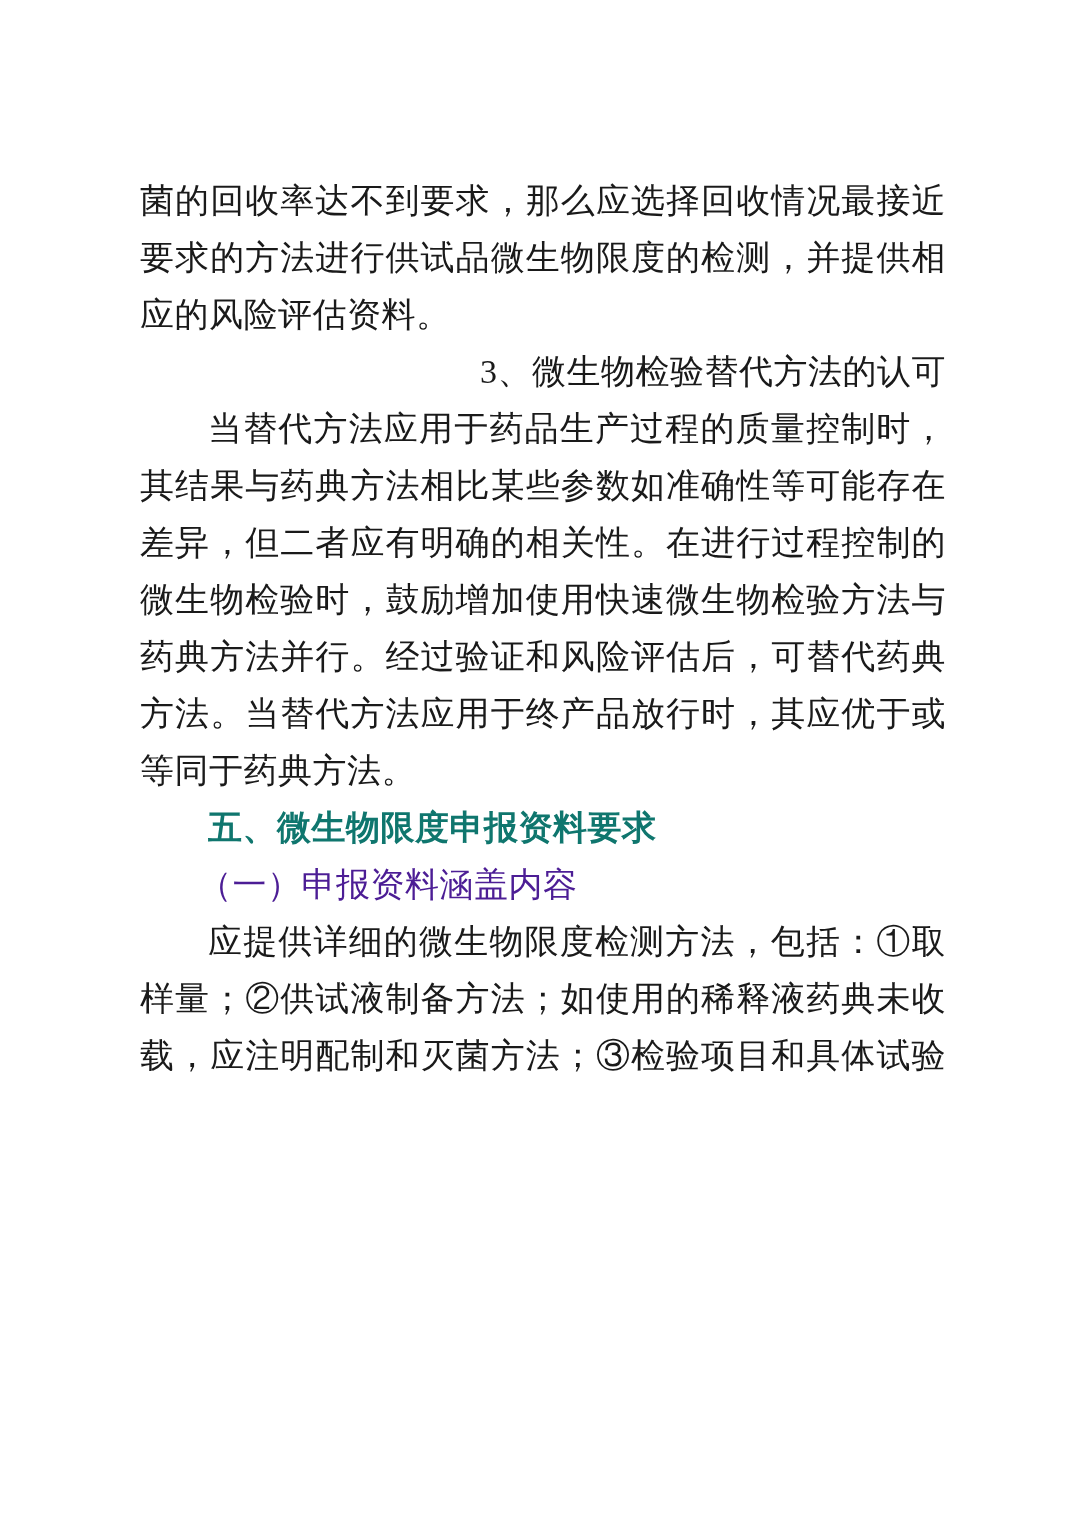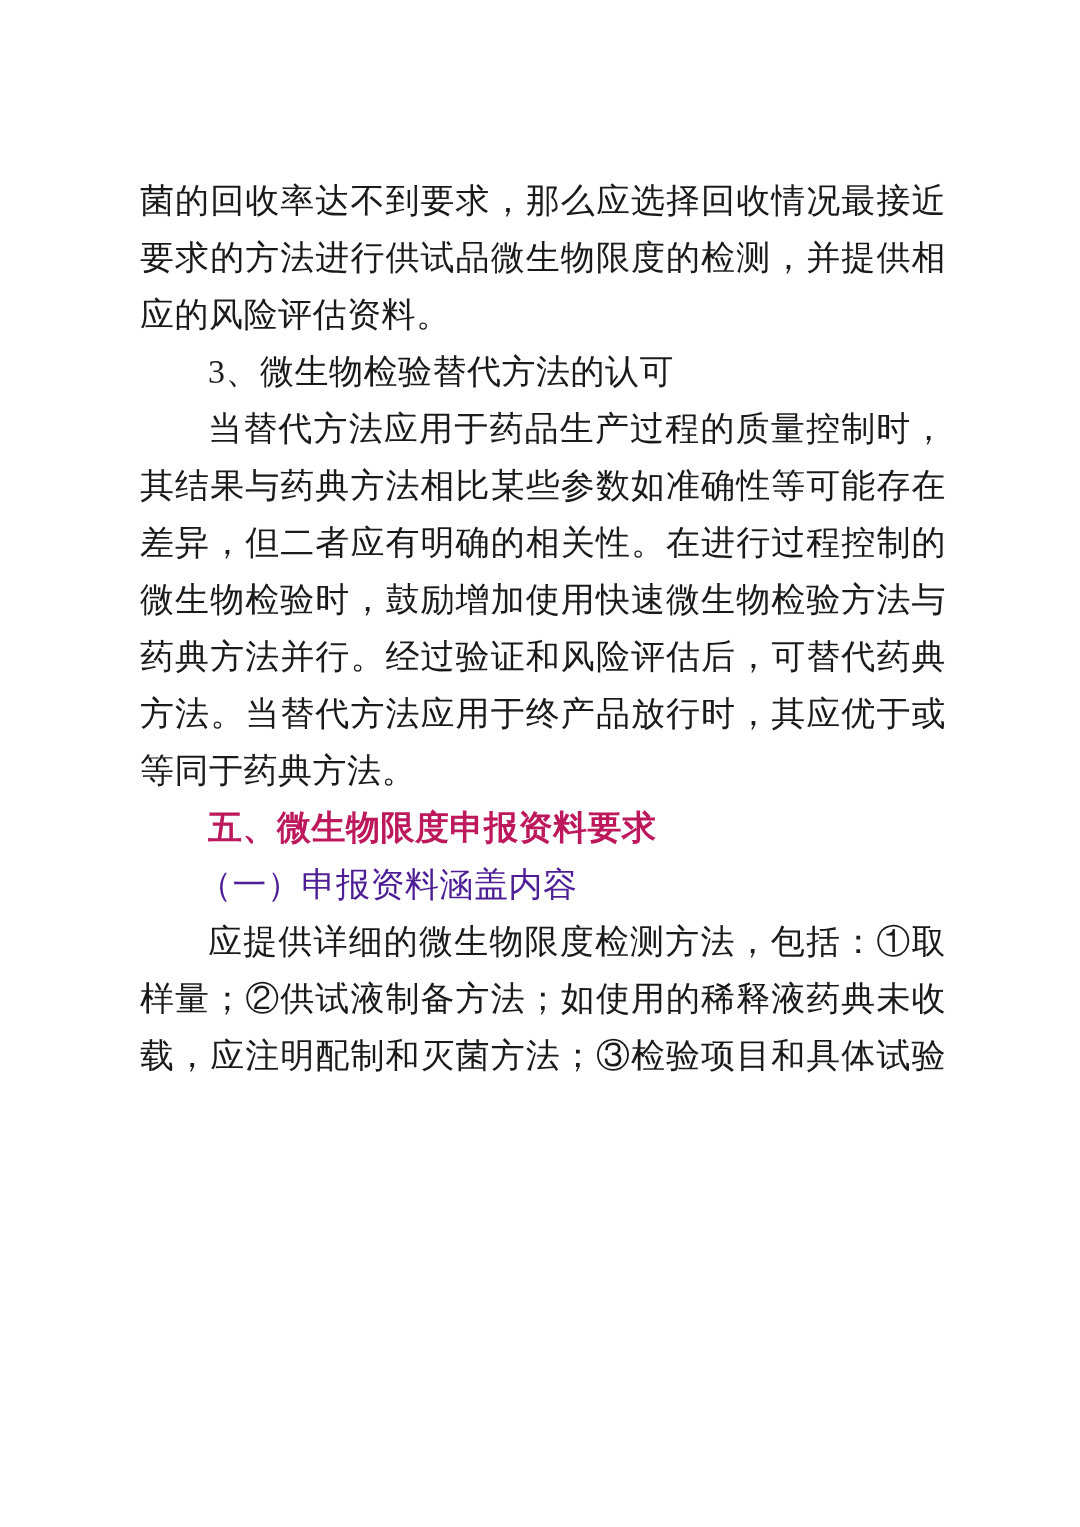--- a/index.html
+++ b/index.html
@@ -35,41 +35,42 @@
     letter-spacing: 0.5px;
     font-weight: 400;
   }
   .para.cont {
     text-indent: 0;
   }
   .heading-bold {
     margin: 0;
     font-size: 34px;
     line-height: 57px;
-    color: #be185d;
+    color: #0f766e;
     text-indent: 68px;
     font-family: "DejaVu Sans", "Liberation Sans", sans-serif;
     font-weight: 700;
     letter-spacing: 0.5px;
   }
   .subheading {
     margin: 0;
     font-size: 34px;
     line-height: 57px;
     color: #4c1d95;
     text-indent: 58px;
     letter-spacing: 0.5px;
   }
   .numbered {
     margin: 0;
     font-size: 34px;
     line-height: 57px;
     color: #1a1a1a;
     text-indent: 68px;
     letter-spacing: 0.5px;
+    text-align: right;
   }
   .page-number {
     position: absolute;
     left: 8px;
     right: 0;
     top: 1405px;
     text-align: center;
     font-size: 28px;
     color: #1a1a1a;
     font-family: "Liberation Serif", "DejaVu Serif", serif;

